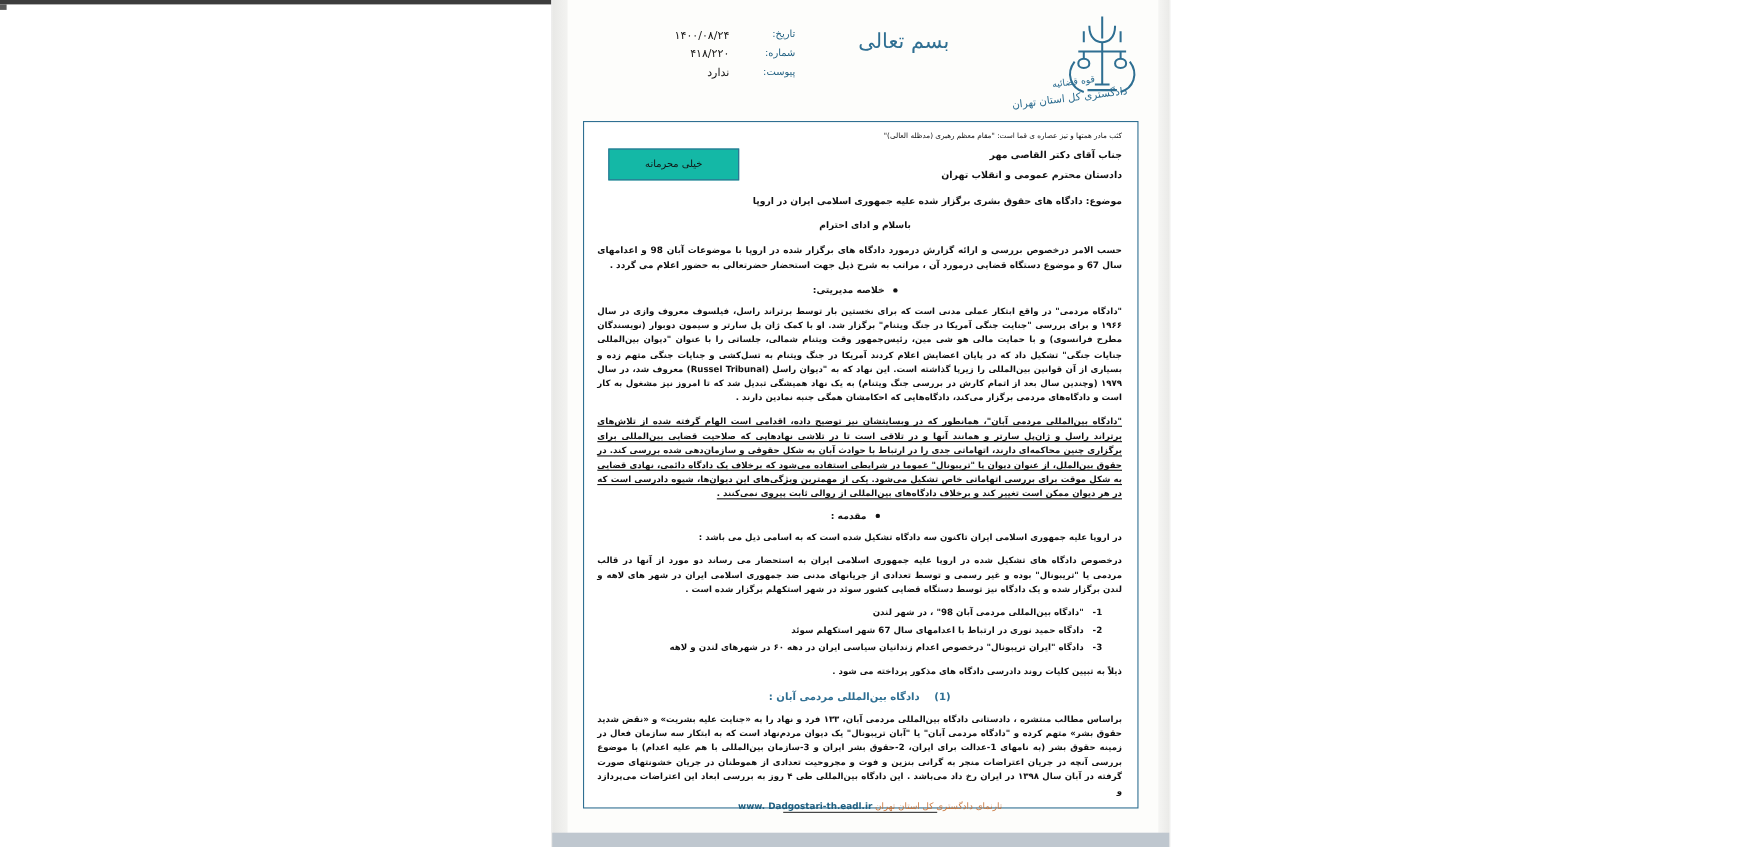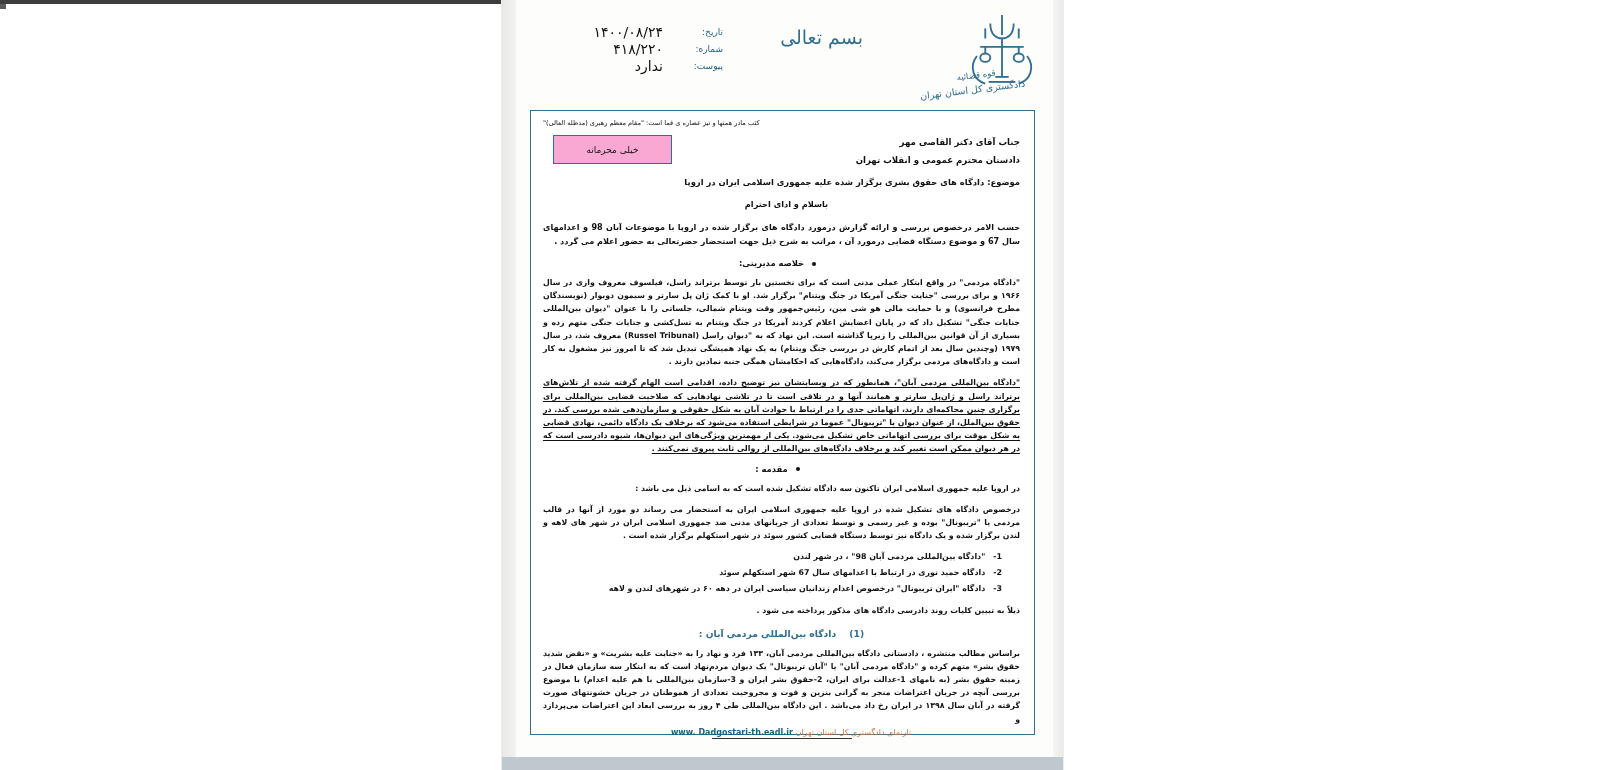--- a/index.html
+++ b/index.html
@@ -112,38 +112,38 @@
     position: absolute;
     right: 330px; top: 16px;
     width: 150px;
     font-size: 8.5px;
     color: #1f5f80;
     text-align: right;
     line-height: 17px;
   }
   .meta-row { display: flex; justify-content: flex-start; gap: 10px; }
   .meta-label { color: #1f5f80; font-size: 9px; min-width: 34px; text-align: right; margin-left: 16px;}
-  .meta-value { color: #111; font-size: 14px; }
+  .meta-value { color: #111; font-size: 10px; }
 
   
   .frame {
     position: absolute;
     left: 28px; top: 110px;
     width: 505px;
     height: 625px;
     border: 1.4px solid #2f6f92;
     background: #ffffff;
     box-sizing: border-box;
     padding: 6px 14px 0 12px;
   }
 
   .topnote {
     font-size: 6.6px;
     color: #111;
-    text-align: left;
+    text-align: right;
     margin: 2px 0 10px 0;
     letter-spacing: 0;
   }
 
   .addressee {
     font-size: 8.6px;
     font-weight: bold;
     color: #111;
     text-align: right;
     margin: 0 0 8px 0;
@@ -158,21 +158,21 @@
   .confidential-stamp {
     position: absolute;
     left: 22px; top: 24px;
     width: 117px; height: 27px;
     border: 1.2px solid #2f6f92;
     display: flex;
     align-items: center;
     justify-content: center;
     font-size: 9px;
     color: #111;
-    background: #f9a8d4;
+    background: #14b8a6;
   }
   .subject {
     font-size: 8.4px;
     font-weight: bold;
     color: #111;
     text-align: right;
     margin: 0 0 12px 0;
     padding-left: 40px;
   }
   .salutation {

